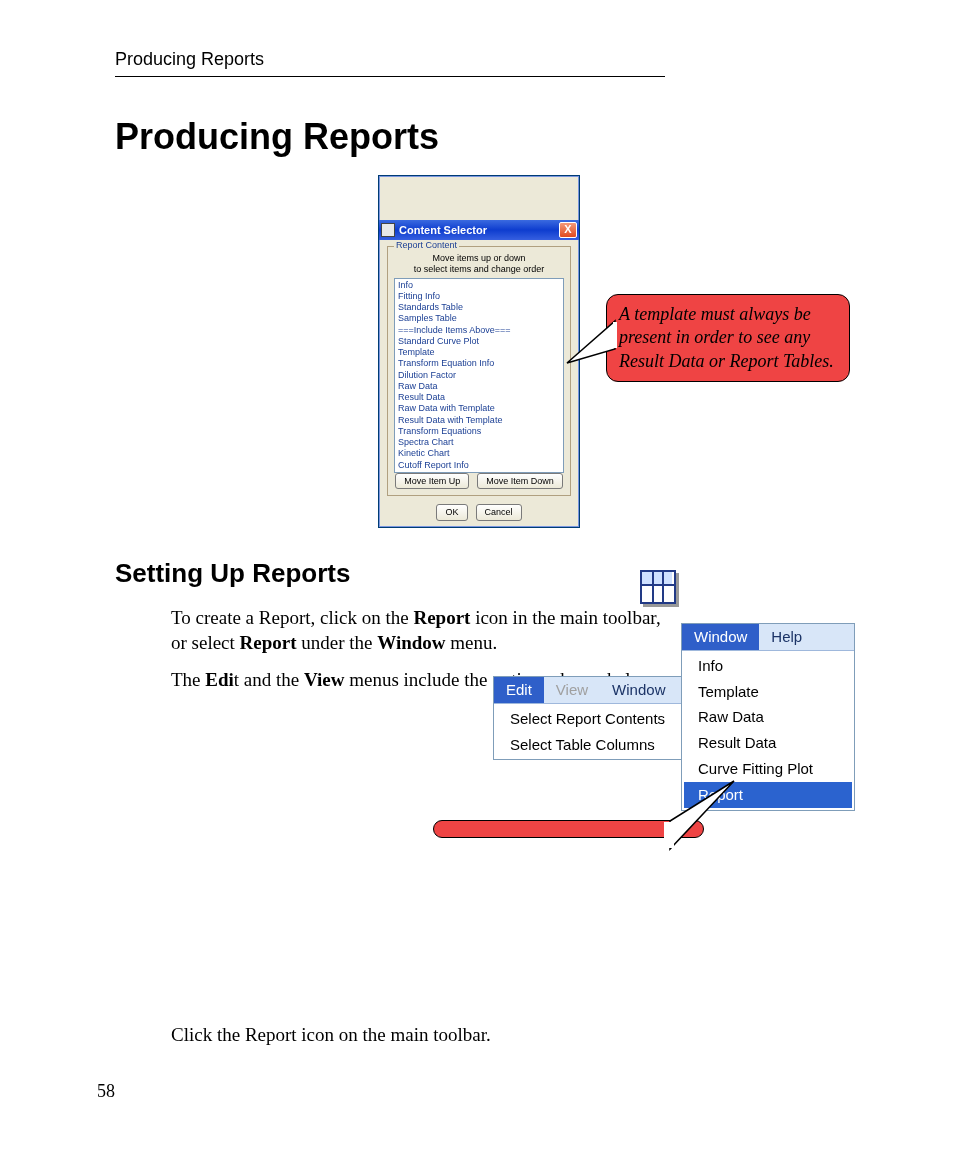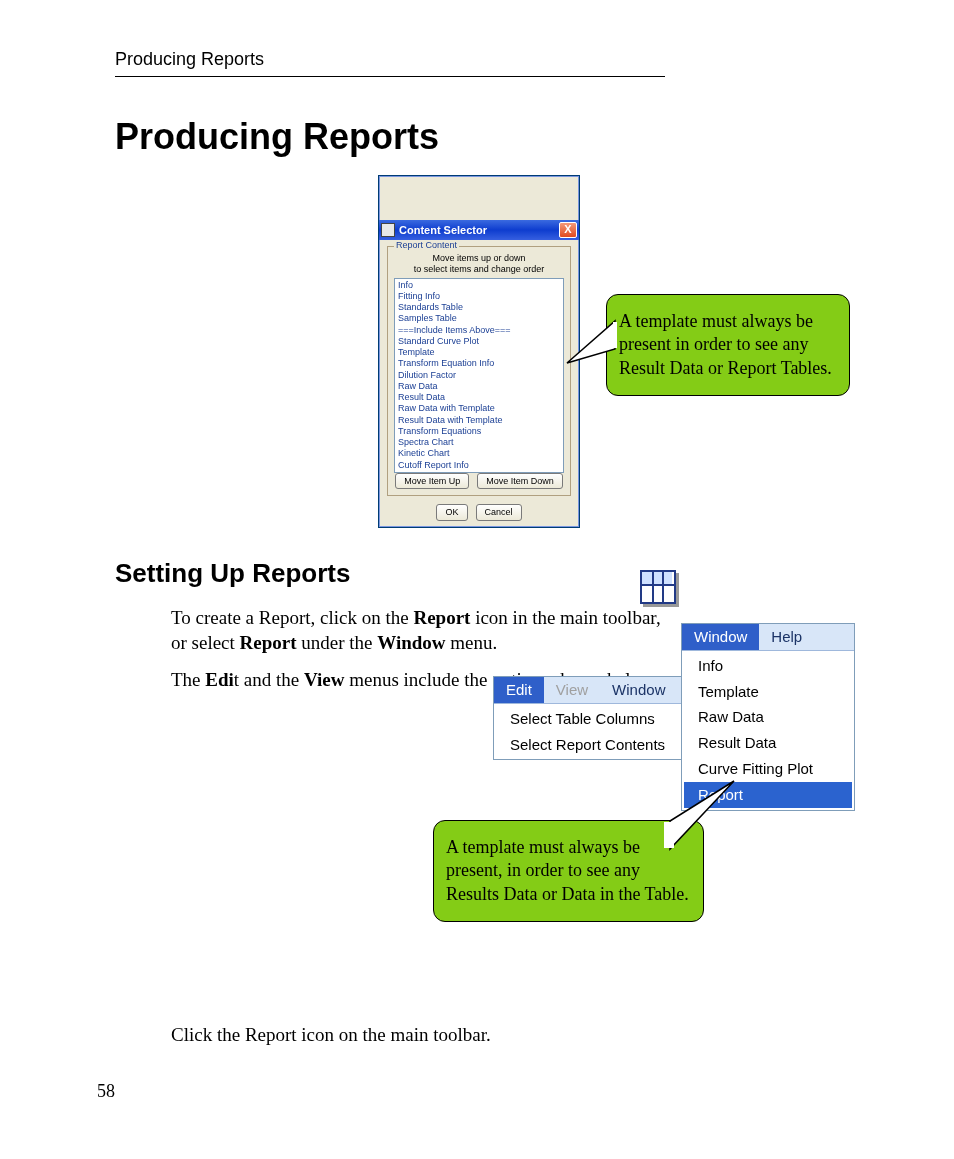--- a/index.html
+++ b/index.html
@@ -135,27 +135,28 @@
     border-radius: 3px;
     padding: 1px 8px;
     color: #000;
     line-height: 1.4;
   }
   .dialog .btnrow.bottom { padding: 4px 0 6px 0; }
 
   
   .callout {
     position: absolute;
-    background: #84cc16;
+    background: #ef4444;
     border: 1.5px solid #000;
     border-radius: 12px;
-    padding: 15px 12px;
+    padding: 8px 12px;
     font-size: 18px;
     line-height: 1.3;
     font-family: "Times New Roman", Times, serif;
+    font-style: italic;
   }
   .callout svg.tail {
     position: absolute;
     overflow: visible;
   }
 
   
   .report-icon {
     position: absolute;
     left: 640px;
@@ -306,22 +307,22 @@
   </div>
 
   <div class="menuA">
     <div class="menubar" id="menuA-bar">
         <div class="mitem active">Edit</div>
         <div class="mitem dim">View</div>
         <div class="mitem">Window</div>
         <div class="mitem">Help</div>
       </div>
     <div class="menulist" id="menuA-list">
+        <div>Select Report Contents</div>
         <div>Select Table Columns</div>
-        <div>Select Report Contents</div>
       </div>
   </div>
 
   <div class="menuB">
     <div class="menubar" id="menuB-bar">
         <div class="mitem active">Window</div>
         <div class="mitem">Help</div>
       </div>
     <div class="menulist" id="menuB-list">
         <div>Info</div>
@@ -331,20 +332,19 @@
         <div>Curve Fitting Plot</div>
         <div class="sel">Report</div>
       </div>
   </div>
 
   <div class="callout callout2">
     <svg class="tail" style="left:230px; top:-40px;" width="80" height="80">
       <polygon points="6,40 6,68 70,0" fill="#fff" stroke="#000" stroke-width="1.5"></polygon>
       <rect x="0" y="41" width="10" height="26" fill="#fff"></rect>
     </svg>
-    <span>A template must always be present, in order to see any Results Data or Data in the Table.</span>
   </div>
 
   <p class="body-p" style="margin-top: 330px;">Click the Report icon on the main toolbar.</p>
 
   <div class="pagenum">58</div>
 
 </div>
 
 </body></html>

